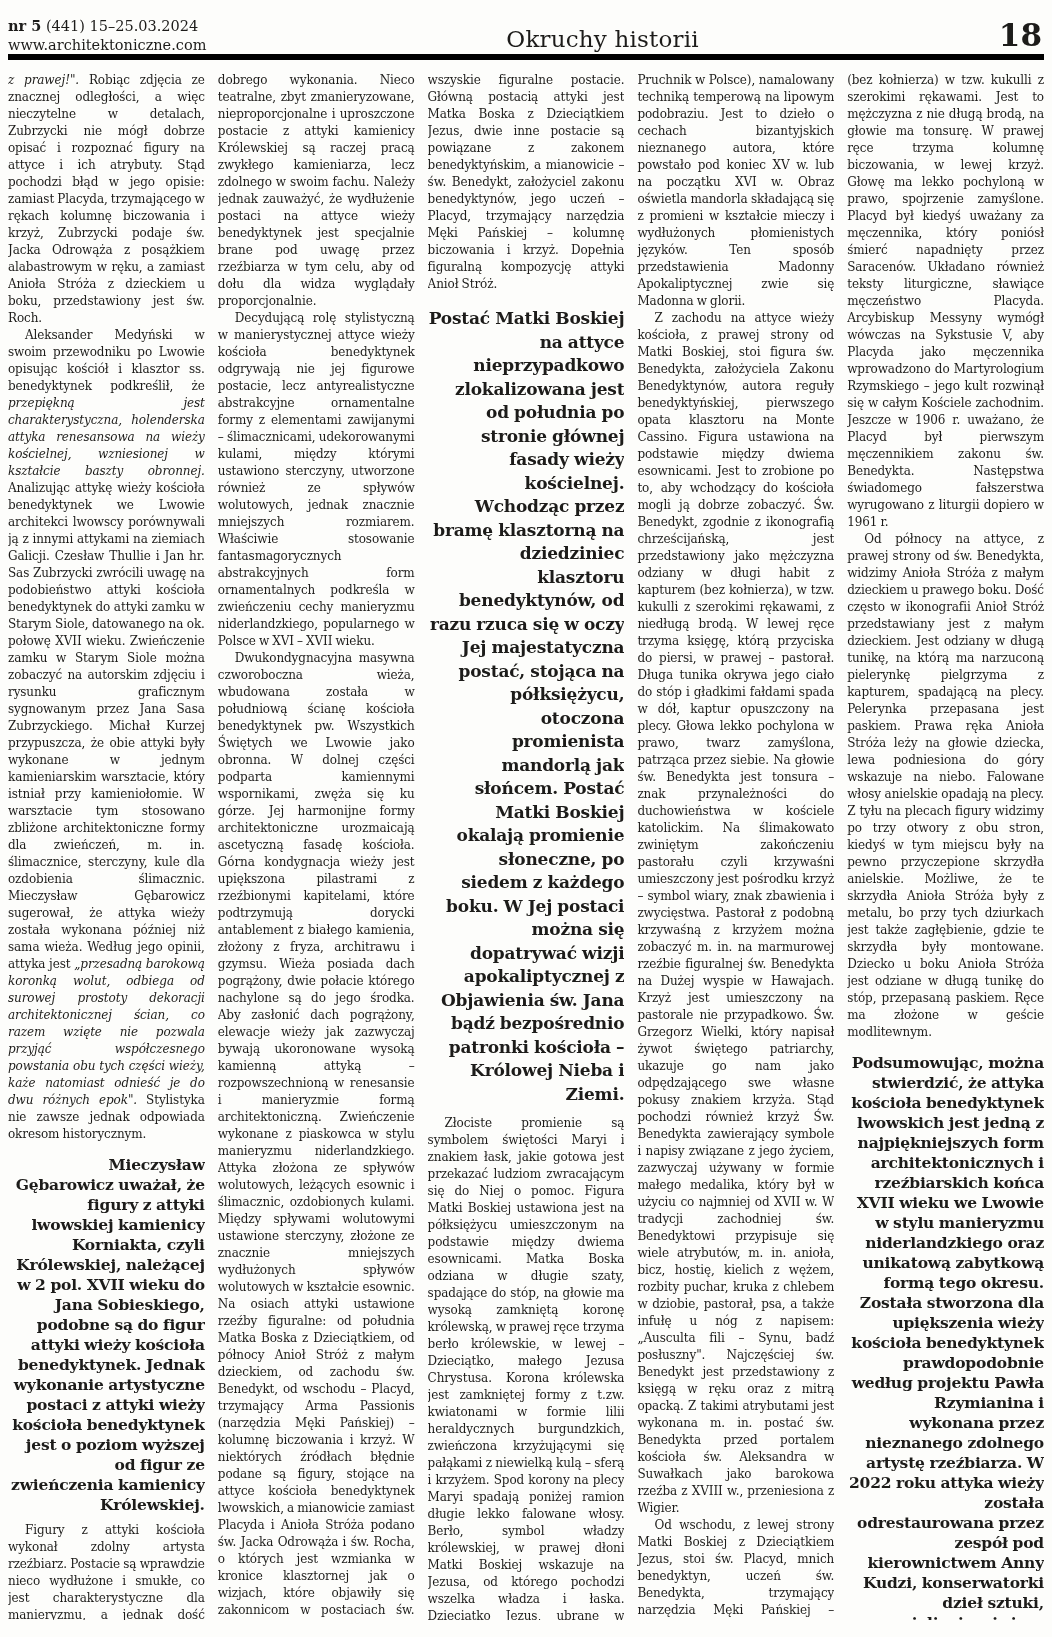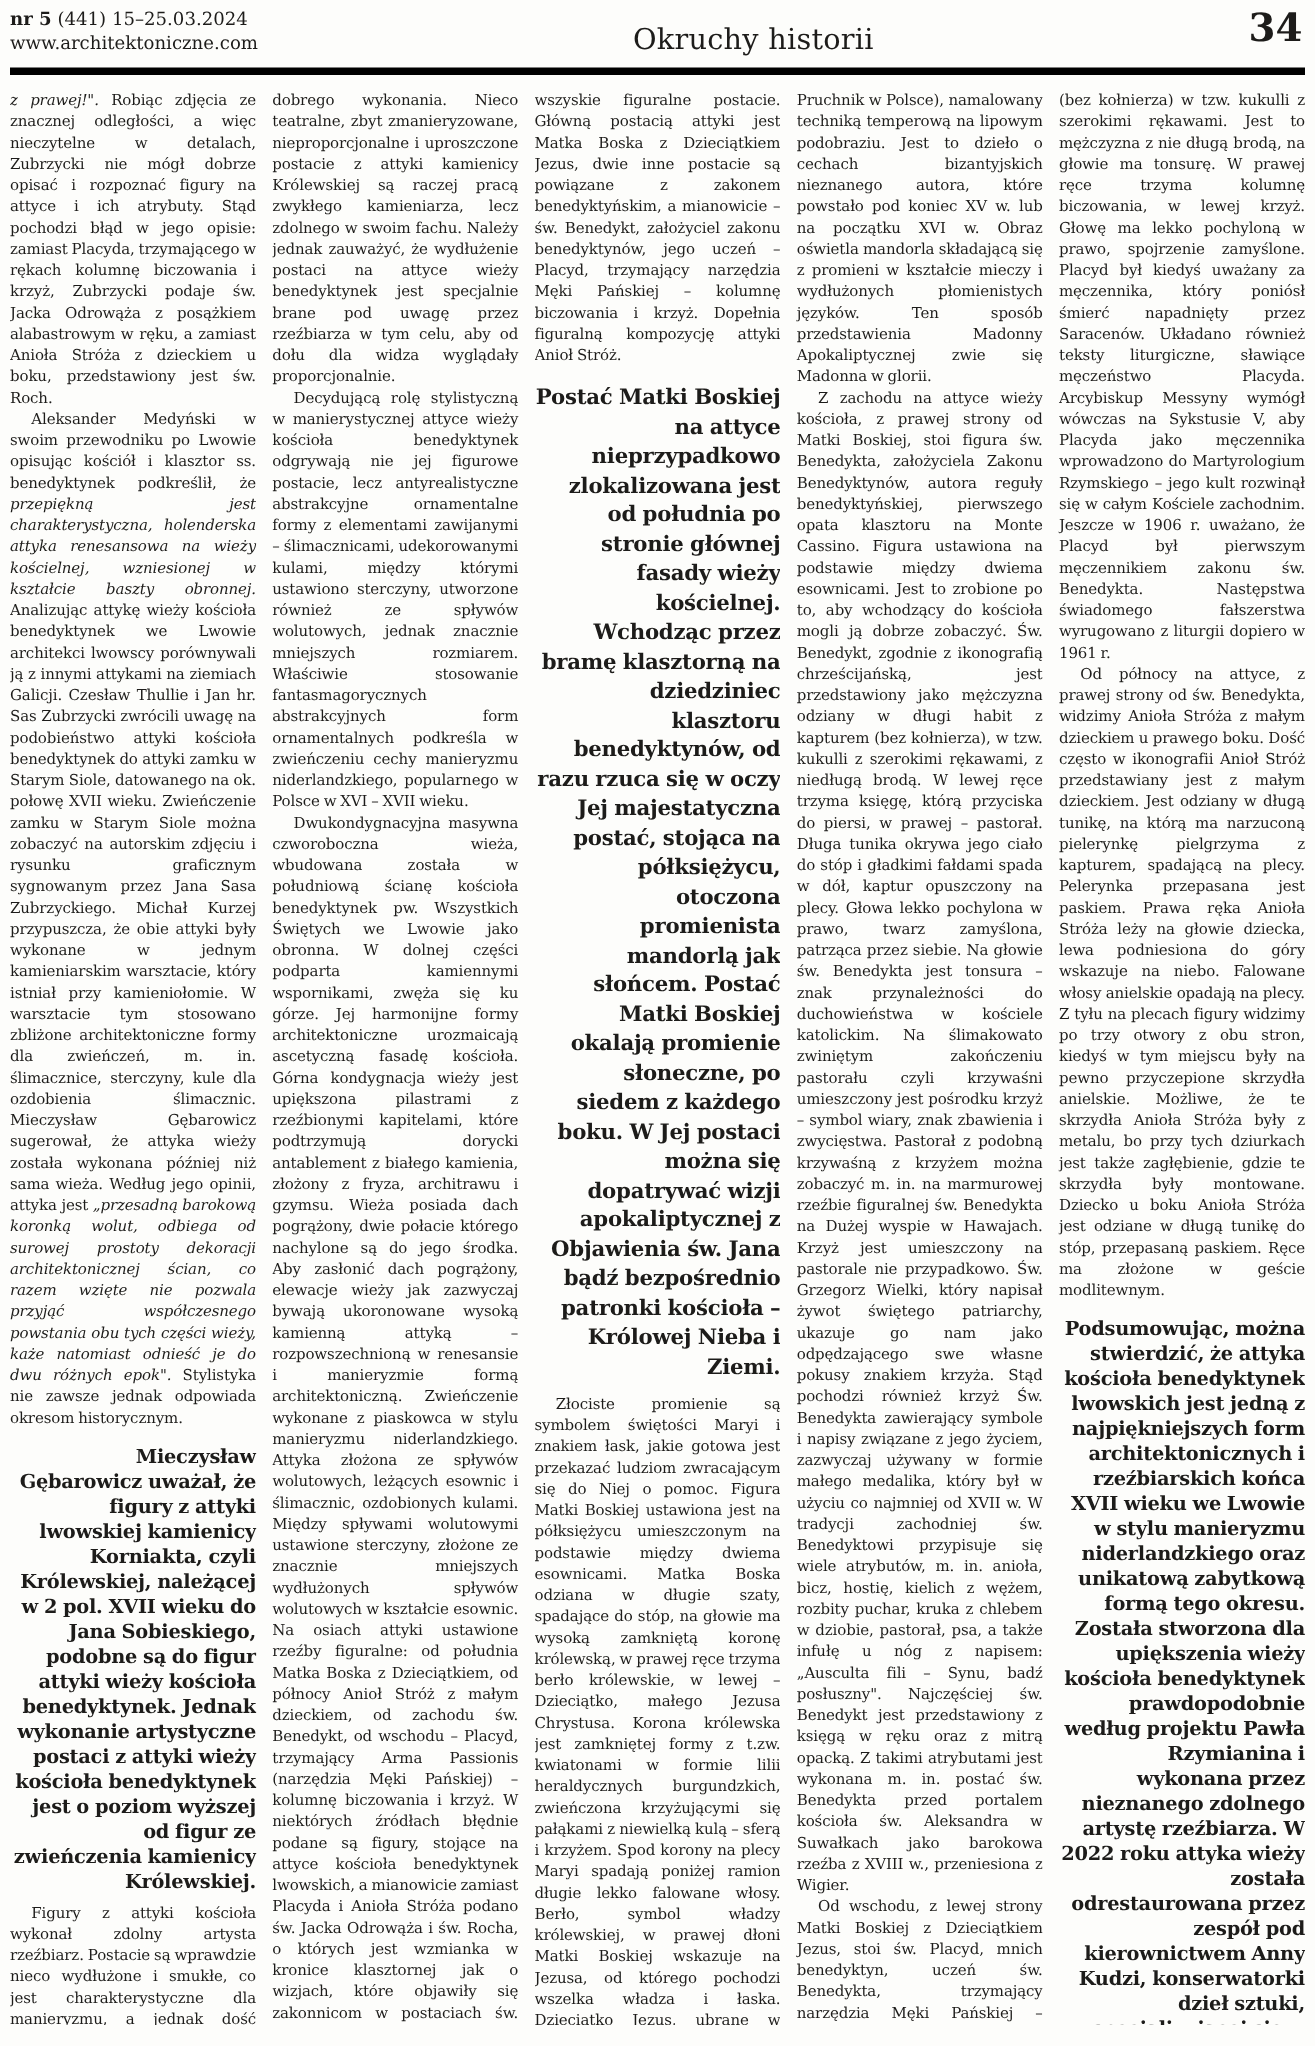--- a/index.html
+++ b/index.html
@@ -9,22 +9,22 @@
     width:1052px;height:1637px;
     margin:0 auto;
     background:#fdfdfb;
     color:#1d1c1a;
     font-family:"DejaVu Serif", serif;
     overflow:hidden;
     box-sizing:border-box;
   }
   
   .masthead{
-    display:flex;align-items:flex-start;justify-content:space-between;
-    padding:6px 10px 0 8px;
+    display:flex;align-items:center;justify-content:space-between;
+    padding:20px 10px 0 8px;
     height:50px;box-sizing:border-box;
   }
   .mast-left{font-size:14.5px;line-height:19px;}
   .mast-left .issue-bold{font-weight:700;}
   .mast-center{
     font-weight:400;font-size:23px;letter-spacing:.2px;
     align-self:center;transform:translateY(4px);
   }
   .mast-right{font-weight:700;font-size:31px;line-height:34px;}
   .rule{height:6px;background:#000;margin:4px 8px 0 8px;}
@@ -61,21 +61,21 @@
 <body>
 
 <div class="page">
 
   <div class="masthead">
     <div class="mast-left">
       <div><span class="issue-bold">nr 5</span><span> (441) 15–25.03.2024</span></div>
       <div>www.architektoniczne.com</div>
     </div>
     <div class="mast-center">Okruchy historii</div>
-    <div class="mast-right">34</div>
+    <div class="mast-right">18</div>
   </div>
 
   <div class="rule"></div>
 
   <div class="columns">
       <div class="col">
         <p class="body-para"><span class="ital">z prawej!". </span><span>Robiąc zdjęcia ze znacznej odległości, a więc nieczytelne w detalach, Zubrzycki nie mógł dobrze opisać i rozpoznać figury na attyce i ich atrybuty. Stąd pochodzi błąd w jego opisie: zamiast Placyda, trzymającego w rękach kolumnę biczowania i krzyż, Zubrzycki podaje św. Jacka Odrowąża z posążkiem alabastrowym w ręku, a zamiast Anioła Stróża z dzieckiem u boku, przedstawiony jest św. Roch.</span></p>
         <p class="body-para indent"><span>Aleksander Medyński w swoim przewodniku po Lwowie opisując kościół i klasztor ss. benedyktynek podkreślił, że </span><span class="ital">przepiękną jest charakterystyczna, holenderska attyka renesansowa na wieży kościelnej, wzniesionej w kształcie baszty obronnej.</span><span> Analizując attykę wieży kościoła benedyktynek we Lwowie architekci lwowscy porównywali ją z innymi attykami na ziemiach Galicji. Czesław Thullie i Jan hr. Sas Zubrzycki zwrócili uwagę na podobieństwo attyki kościoła benedyktynek do attyki zamku w Starym Siole, datowanego na ok. połowę XVII wieku. Zwieńczenie zamku w Starym Siole można zobaczyć na autorskim zdjęciu i rysunku graficznym sygnowanym przez Jana Sasa Zubrzyckiego. Michał Kurzej przypuszcza, że obie attyki były wykonane w jednym kamieniarskim warsztacie, który istniał przy kamieniołomie. W warsztacie tym stosowano zbliżone architektoniczne formy dla zwieńczeń, m. in. ślimacznice, sterczyny, kule dla ozdobienia ślimacznic. Mieczysław Gębarowicz sugerował, że attyka wieży została wykonana później niż sama wieża. Według jego opinii, attyka jest </span><span class="ital">„przesadną barokową koronką wolut, odbiega od surowej prostoty dekoracji architektonicznej ścian, co razem wzięte nie pozwala przyjąć współczesnego powstania obu tych części wieży, każe natomiast odnieść je do dwu różnych epok".</span><span> Stylistyka nie zawsze jednak odpowiada okresom historycznym.</span></p>
         <h2 class="subhead"><span>Mieczysław Gębarowicz uważał, że figury z attyki lwowskiej kamienicy Korniakta, czyli Królewskiej, należącej w 2 pol. XVII wieku do Jana Sobieskiego, podobne są do figur attyki wieży kościoła benedyktynek. Jednak wykonanie artystyczne postaci z attyki wieży kościoła benedyktynek jest o poziom wyższej od figur ze zwieńczenia kamienicy Królewskiej.</span></h2>
         <p class="body-para indent"><span>Figury z attyki kościoła wykonał zdolny artysta rzeźbiarz. Postacie są wprawdzie nieco wydłużone i smukłe, co jest charakterystyczne dla manieryzmu, a jednak dość proporcjonalne, uduchowione, z żywym wyrazem twarzy, detale dopełniające postacie również</span></p>

